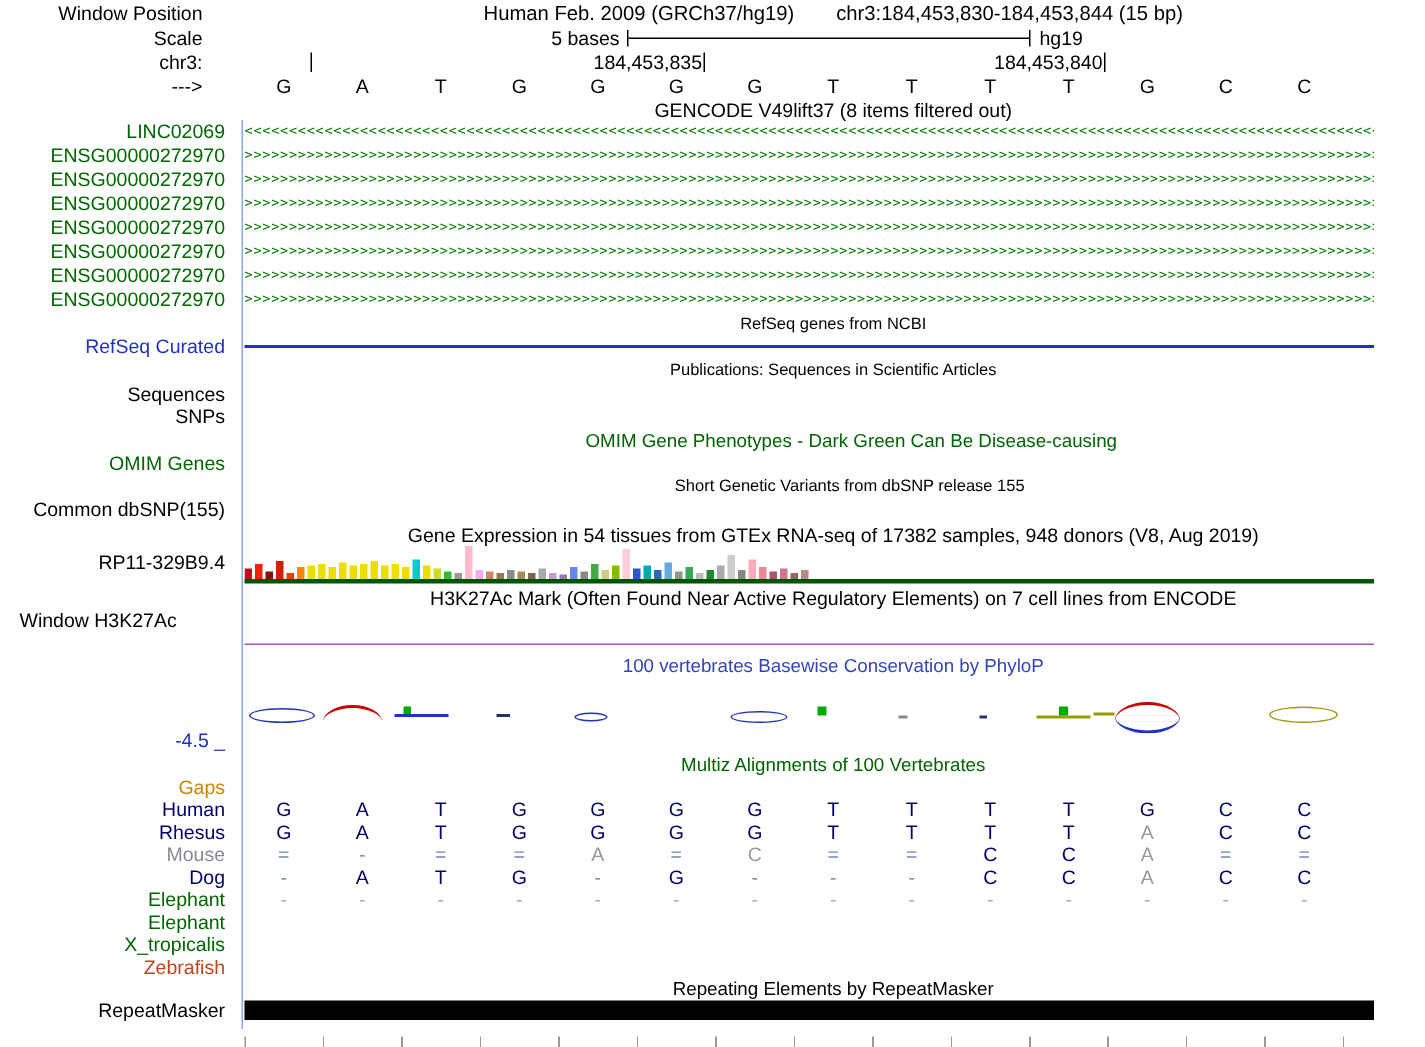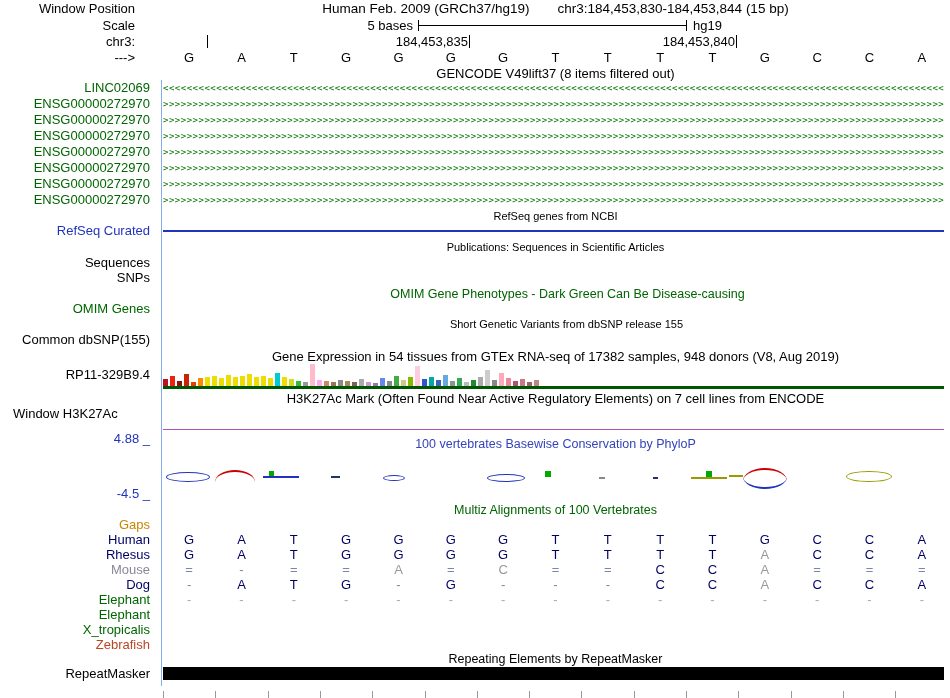--- a/index.html
+++ b/index.html
@@ -1,17 +1,17 @@
 <!DOCTYPE html>
 <html style="--green-label: #006600; --blue-label: #2233bb; --gene-arrow: #007700; --refseq-line: #2233bb; --gtex-gene-line: #005500; --h3k27ac-line: #aa55bb; --guideline: #88aaee; --omim-title: #006400; --multiz-title: #006400; --cons-title: #3344bb; --repeat-bar: #000000;"><head>
 <meta charset="utf-8">
 <style>
   html,body{margin:0;padding:0;background:#fff;}
   .browser{position:relative;width:916px;height:698px;background:#fff;overflow:hidden;
-           font-family:"Liberation Sans",sans-serif;color:#000;padding-left:28px;}
+           font-family:"Liberation Sans",sans-serif;color:#000;}
   .row{position:absolute;left:0;width:950px;height:16px;font-size:13px;line-height:16px;}
   .lbl{position:absolute;left:0;width:150px;text-align:right;white-space:nowrap;font-size:13px;line-height:16px;}
   .lbl-ruler{width:135px;}
   .lbl-left{width:300px;text-align:left;padding-left:13px;}
   .track{position:absolute;left:163px;width:785px;top:0;height:100%;}
   .green{color:var(--green-label);}
   .blue{color:var(--blue-label);}
   .title-row{position:absolute;left:0;width:950px;height:15px;line-height:15px;}
   .title-row .center{position:absolute;left:163px;width:785px;text-align:center;font-size:13px;line-height:15px;white-space:nowrap;}
   .title-row.small .center{font-size:11px;}
@@ -290,23 +290,20 @@
   <div class="gtex-line"></div>
 
   <div class="title-row t-h3k">
     <div class="center">H3K27Ac Mark (Often Found Near Active Regulatory Elements) on 7 cell lines from ENCODE</div>
   </div>
   <div class="row r-h3klabel">
     <div class="lbl lbl-left">Window H3K27Ac</div>
   </div>
   <div class="h3k-line"></div>
 
-  <div class="row r-consmax">
-    <div class="lbl blue">4.88 _</div>
-  </div>
   <div class="title-row t-cons mid">
     <div class="center">100 vertebrates Basewise Conservation by PhyloP</div>
   </div>
   <div class="cons-area" id="cons-area">
       <div class="mark lens" style="left: 3px; top: 22px; width: 42px; height: 8px; border-color: rgb(34, 51, 187);"></div>
       <div class="mark arcup" style="left: 52px; top: 20px; width: 40px; height: 10px; border-top-color: rgb(204, 0, 0);"></div>
       <div class="mark line" style="left: 100px; top: 26px; width: 36px; height: 2px; background: rgb(34, 51, 187);"></div>
       <div class="mark sq" style="left: 106px; top: 21px; width: 5px; height: 5px; background: rgb(0, 170, 0);"></div>
       <div class="mark line" style="left: 168px; top: 26px; width: 9px; height: 2px; background: rgb(34, 51, 102);"></div>
       <div class="mark lens" style="left: 220px; top: 25px; width: 20px; height: 4px; border-color: rgb(34, 51, 187);"></div>

